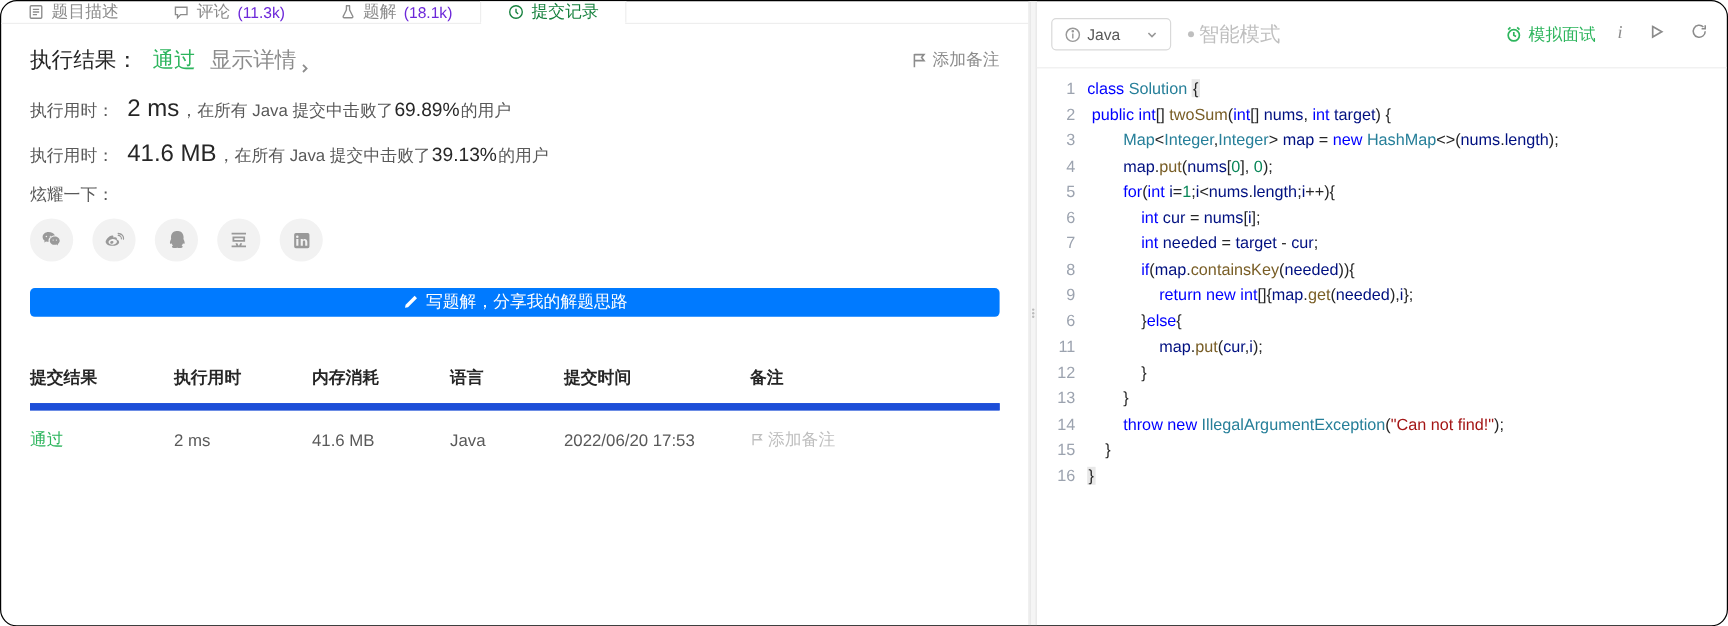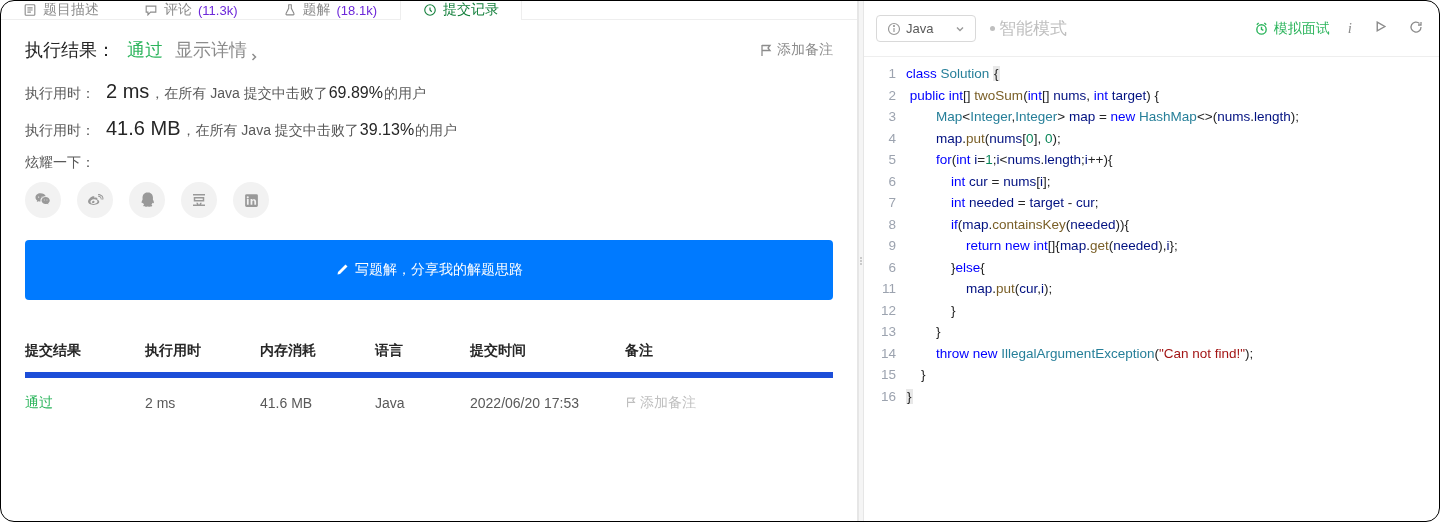--- a/index.html
+++ b/index.html
@@ -20,21 +20,21 @@
 .detail{color:#8c8c8c;cursor:pointer;display:flex;align-items:flex-end;gap:2px}
 .note-btn{color:#8c8c8c;cursor:pointer;display:flex;align-items:center;gap:4px;font-size:14px}
 .stat-row{display:flex;align-items:baseline;gap:1px;margin-bottom:14px;color:#595959;font-size:14px}
 .stat-lbl{color:#595959;margin-right:10px}
 .stat-val{font-size:20px;color:#262626}
 .stat-txt{color:#595959}
 .stat-pct{font-size:16px;color:#262626}
 .share-lbl{color:#595959;font-size:14px;margin:10px 0 10px}
 .share-row{display:flex;gap:16px;margin-bottom:22px}
 .share-btn{width:36px;height:36px;border-radius:50%;background:#f2f2f2;display:flex;align-items:center;justify-content:center;cursor:pointer;color:#999}
-.write-btn{width:100%;background:#007aff;color:#fff;border:none;border-radius:4px;padding:21px;font-size:14px;display:flex;align-items:center;justify-content:center;gap:6px;cursor:pointer;margin-bottom:30px}
+.write-btn{width:100%;background:#007aff;color:#fff;border:none;border-radius:4px;padding:3px;font-size:14px;display:flex;align-items:center;justify-content:center;gap:6px;cursor:pointer;margin-bottom:30px}
 .table{width:100%;border-collapse:collapse}
 .table th{text-align:left;padding:12px 0;font-weight:600;color:#262626;font-size:14px;border-bottom:6px solid #1d4ed8}
 .table td{padding:16px 0;color:#595959;font-size:14px}
 .table td.pass-cell{color:#2db55d}
 .table td.note-cell{color:#bfbfbf;cursor:pointer}
 .ed-toolbar{display:flex;align-items:center;height:56px;padding:0 12px;border-bottom:1px solid #eee;gap:14px}
 .lang-sel{display:flex;align-items:center;gap:6px;border:1px solid #d9d9d9;border-radius:4px;padding:5px 10px;cursor:pointer;color:#595959;font-size:13px;min-width:100px;justify-content:space-between}
 .smart{color:#bfbfbf;font-size:17px;display:flex;align-items:center;gap:4px}
 .tb-spacer{flex:1}
 .mock{color:#2db55d;display:flex;align-items:center;gap:5px;cursor:pointer;font-size:14px}

